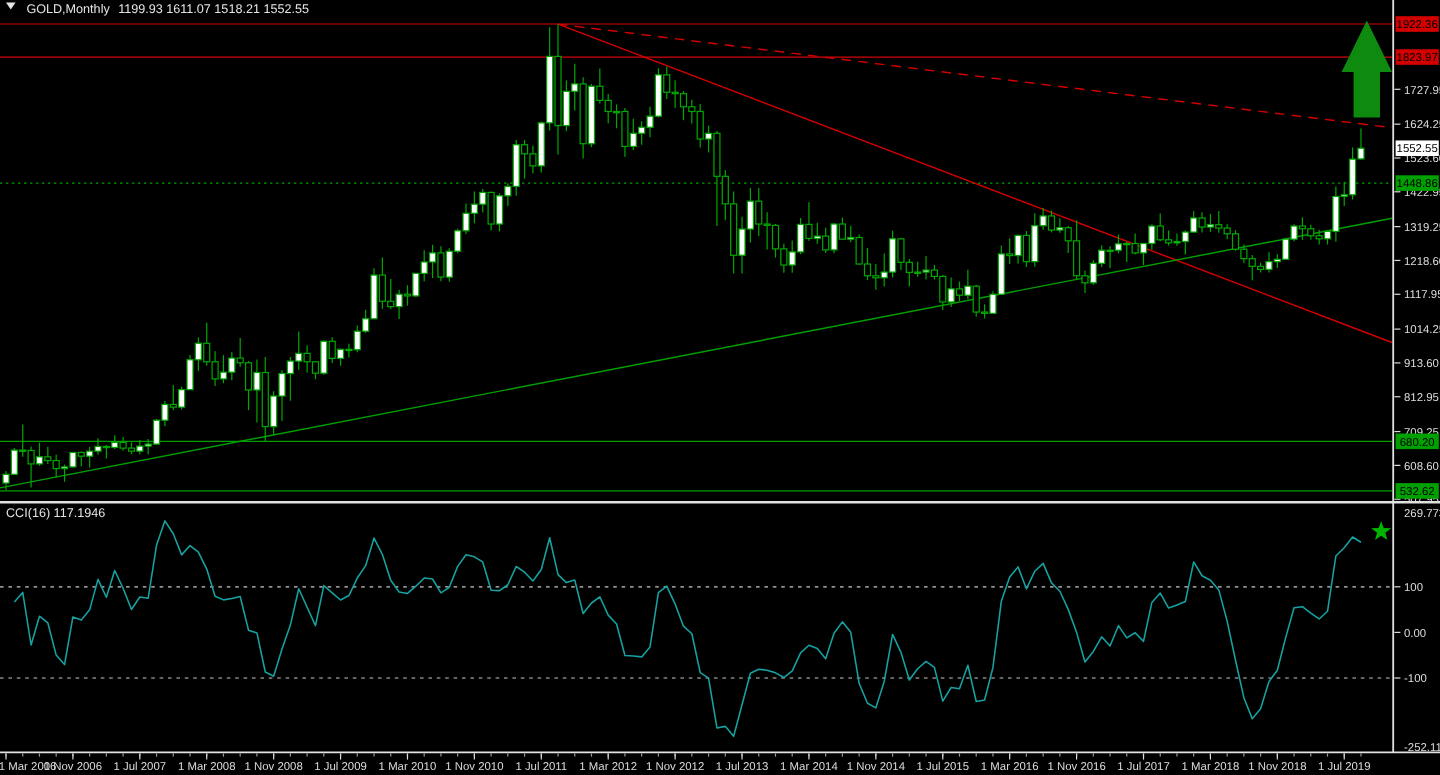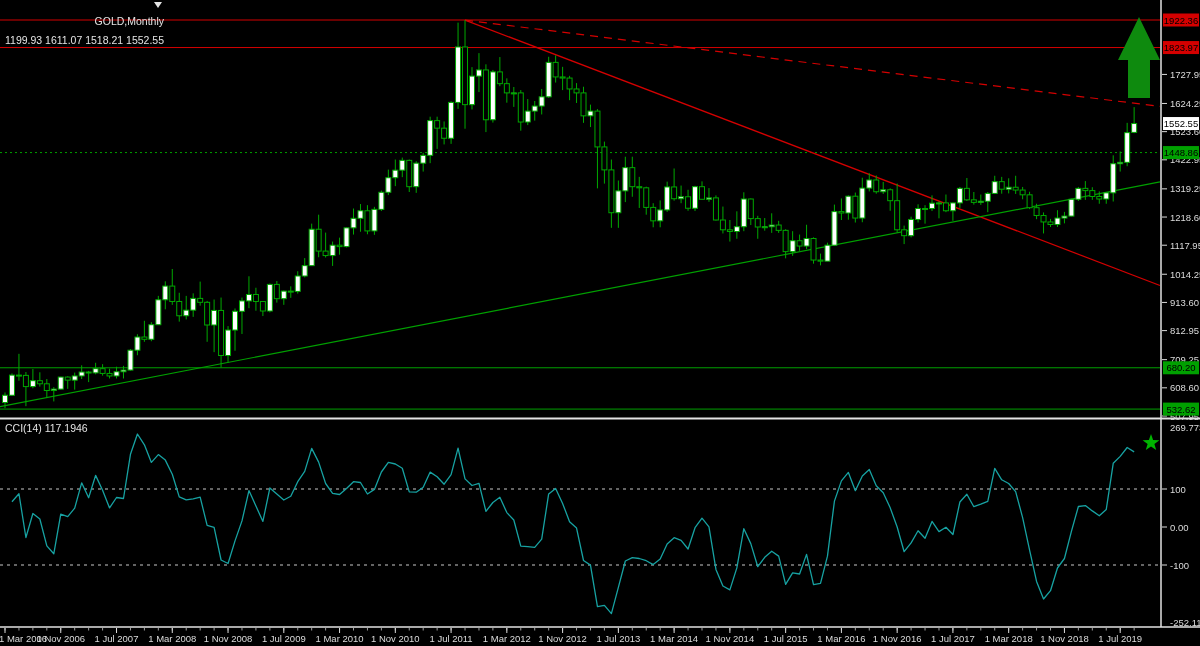--- a/index.html
+++ b/index.html
@@ -1,20 +1,20 @@
 <!DOCTYPE html>
 <html><head>
 <meta charset="utf-8">
 <style>
   html,body{margin:0;padding:0;background:#000;}
   .chart-window{position:relative;width:1200px;height:646px;background:#000;overflow:hidden;
     font-family:"Liberation Sans",sans-serif;}
   .chart-window svg{position:absolute;left:0;top:0;}
   .title-bar{position:absolute;left:5px;top:2px;z-index:5;color:#E4E4E4;font-size:10.5px;
-    display:flex;align-items:flex-end;gap:7px;white-space:nowrap;flex-direction:column;}
+    display:flex;align-items:flex-start;gap:7px;white-space:nowrap;}
   .tri{display:inline-block;width:0;height:0;border-left:4.5px solid transparent;
     border-right:4.5px solid transparent;border-top:6px solid #E4E4E4;margin-right:2px;}
   .cci-label{position:absolute;left:5px;top:422px;z-index:5;color:#E4E4E4;font-size:10.5px;white-space:nowrap;}
 </style>
 </head>
 <body>
 
 <div class="chart-window">
   <svg id="chart" width="1200" height="646">
       <rect x="0" y="0" width="1200" height="646" fill="#000000"></rect>
@@ -543,14 +543,14 @@
         <text x="1064.44" y="642" fill="#DBDBDB" text-anchor="middle">1 Nov 2018</text>
         <line x1="1120.2" y1="628" x2="1120.2" y2="633" stroke="#DBDBDB" stroke-width="1"></line>
         <text x="1120.2" y="642" fill="#DBDBDB" text-anchor="middle">1 Jul 2019</text>
       </g>
     </svg>
   <div class="title-bar">
     <span class="tri"></span>
     <span>GOLD,Monthly</span>
     <span>1199.93 1611.07 1518.21 1552.55</span>
   </div>
-  <div class="cci-label">CCI(14) 117.1946</div>
+  <div class="cci-label">CCI(16) 117.1946</div>
 </div>
 
 </body></html>

